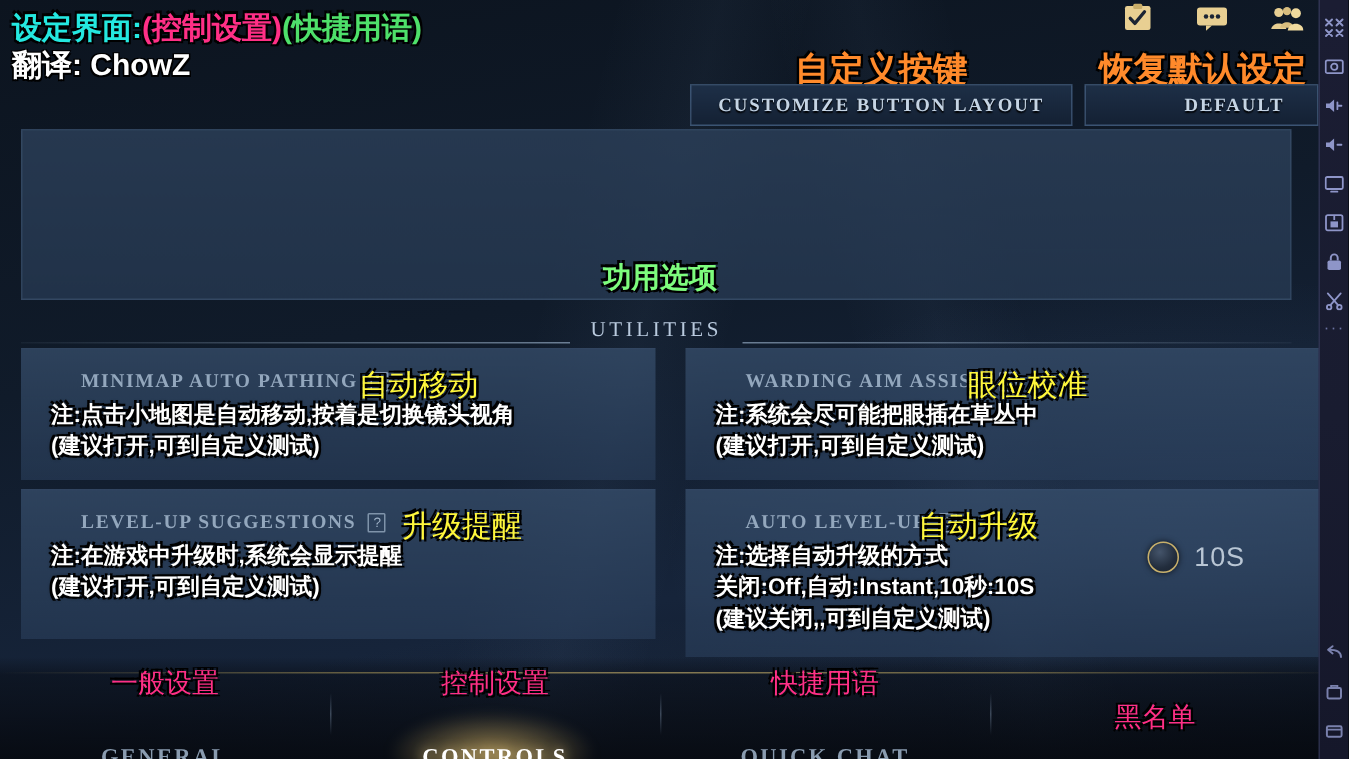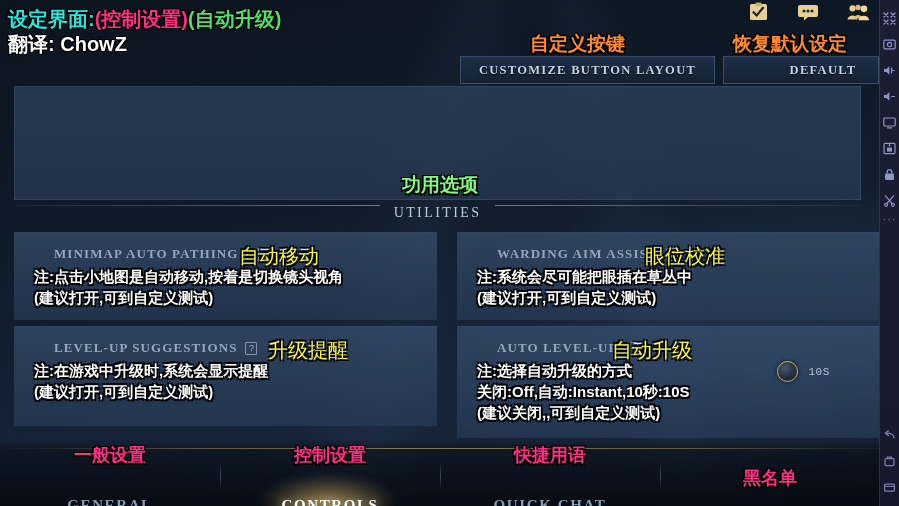--- a/index.html
+++ b/index.html
@@ -35,21 +35,21 @@
   .title-line2 { font-size:20px; font-weight:bold; line-height:26px; color:#ffffff;
                  text-shadow:1px 1px 0 #000,-1px 1px 0 #000,1px -1px 0 #000,-1px -1px 0 #000; }
   .t-cyan   { color:#24e8e0; text-shadow:1.4px 1.4px 0 #000,-1.4px 1.4px 0 #000,1.4px -1.4px 0 #000,-1.4px -1.4px 0 #000;text-align:right; }
   .t-pink   { color:#ff2f86; text-shadow:1.4px 1.4px 0 #000,-1.4px 1.4px 0 #000,1.4px -1.4px 0 #000,-1.4px -1.4px 0 #000; }
   .t-green  { color:#4ee06a; text-shadow:1.4px 1.4px 0 #000,-1.4px 1.4px 0 #000,1.4px -1.4px 0 #000,-1.4px -1.4px 0 #000; }
 
   .hdr-icons { position:absolute; right:30px; top:2px; display:flex; gap:28px; align-items:center; }
   .hdr-icon { width:22px; height:20px; display:flex; align-items:center; justify-content:center; }
 
   .anno-orange {
-    position:absolute; font-size:19px; font-weight:bold; color:#ff8a2b; white-space:nowrap;
+    position:absolute; font-size:23px; font-weight:bold; color:#ff8a2b; white-space:nowrap;
     text-shadow:1.5px 1.5px 0 #000,-1.5px 1.5px 0 #000,1.5px -1.5px 0 #000,-1.5px -1.5px 0 #000,0 0 2px #000;
   }
   #anno-customize { left:530px; top:31px; }
   #anno-default   { left:733px; top:31px; }
 
   .btn-row { position:absolute; left:460px; top:56px; display:flex; gap:8px; }
   .hbtn {
     height:28px; display:flex; align-items:center; justify-content:center;
     background:linear-gradient(180deg, rgba(30,48,72,0.95) 0%, rgba(20,33,52,0.95) 100%);
     border:1px solid rgba(120,160,205,0.33);
@@ -61,21 +61,21 @@
   #btn-default   { width:156px;padding-left:44px; }
 
   
   .top-panel {
     position:absolute; left:14px; top:86px; width:847px; height:114px;
     background:linear-gradient(180deg, rgba(44,64,90,0.80) 0%, rgba(38,57,82,0.78) 100%);
     border:1px solid rgba(110,145,185,0.18);
   }
 
   
-  .section-div { position:absolute; left:14px; top:205px; width:847px; height:24px; display:flex; align-items:flex-start; }
+  .section-div { position:absolute; left:14px; top:205px; width:847px; height:24px; display:flex; align-items:flex-end; }
   .sd-line { flex:1; height:1px; background:linear-gradient(90deg, rgba(180,205,232,0.05), rgba(180,205,232,0.55)); }
   .sd-line.right { background:linear-gradient(90deg, rgba(180,205,232,0.55), rgba(180,205,232,0.05)); }
   .sd-label { padding:0 14px; color:#b9cade; font-size:14px; letter-spacing:2.4px; font-family:"Liberation Serif", serif; }
 
   #anno-utilities { position:absolute; left:402px; top:172px; font-size:19px; font-weight:bold; color:#7dfc7d;
     text-shadow:1.5px 1.5px 0 #000,-1.5px 1.5px 0 #000,1.5px -1.5px 0 #000,-1.5px -1.5px 0 #000; white-space:nowrap; }
 
   
   .grid { position:absolute; left:14px; top:232px; width:871px; }
   .grid-row { display:flex; gap:20px; }
@@ -106,39 +106,39 @@
   }
 
   
   .slider-wrap { position:absolute; right:50px; top:34px; display:flex; align-items:center; gap:10px; z-index:1; }
   .slider-knob {
     width:21px; height:21px; border-radius:50%;
     background:radial-gradient(circle at 38% 32%, #44546a 0%, #222d3d 60%, #17202c 100%);
     border:1.5px solid #c8b06a;
     box-shadow:0 0 4px rgba(0,0,0,0.7);
   }
-  .slider-val { color:#b9c6d4; font-size:11px; letter-spacing:0.6px; font-family:Liberation Mono, monospace; }
+  .slider-val { color:#b9c6d4; font-size:18px; letter-spacing:0.6px; font-family:Liberation Sans, sans-serif; }
 
   
   .tabbar {
     position:absolute; left:0; bottom:0; width:899px; height:68px;
     background:linear-gradient(180deg, rgba(8,12,20,0.0) 0%, rgba(8,12,20,0.55) 18%, rgba(6,9,15,0.9) 100%);
   }
   .tabbar-rule { position:absolute; left:0; top:10px; width:899px; height:1px;
     background:linear-gradient(90deg, rgba(190,160,80,0.0) 0%, rgba(200,175,95,0.45) 25%, rgba(210,185,110,0.6) 50%, rgba(200,175,95,0.45) 75%, rgba(190,160,80,0.0) 100%); }
   .tabbar-glow { position:absolute; left:258px; bottom:-24px; width:140px; height:56px;
     background:radial-gradient(ellipse at center, rgba(255,214,120,0.55) 0%, rgba(255,200,90,0.0) 70%); filter:blur(4px); }
   .tabs { position:absolute; left:0; top:12px; width:880px; height:56px; display:flex; }
   .tab { flex:1; position:relative; display:flex; flex-direction:column; align-items:center; justify-content:center; gap:2px; }
   .tab + .tab::before {
     content:""; position:absolute; left:0; top:12px; width:1px; height:28px;
     background:linear-gradient(180deg, rgba(160,185,215,0.0), rgba(160,185,215,0.33), rgba(160,185,215,0.0));
   }
   .tab-cn {
-    font-size:18px; font-weight:bold; color:#ff2f86; white-space:nowrap;
+    font-size:18px; font-weight:normal; color:#ff2f86; white-space:nowrap;
     text-shadow:1.5px 1.5px 0 #000,-1.5px 1.5px 0 #000,1.5px -1.5px 0 #000,-1.5px -1.5px 0 #000;
   }
   .tab-en {
     font-size:15px; letter-spacing:1.6px; font-weight:bold; color:#8a9cb0;
     font-family:"Liberation Serif", serif; white-space:nowrap;margin-top:28px;
   }
   .tab.active .tab-en { color:#ffffff; text-shadow:0 0 8px rgba(255,225,150,0.7); }
 
   
   .side-strip {
@@ -155,21 +155,21 @@
 </head>
 <body>
 
 <div id="app">
   <div class="bg-sheen"></div>
 
   <div class="header">
 
     <div class="title-block">
       <div class="title-line1">
-        <span class="t-cyan">设定界面</span><span class="t-cyan">:</span><span class="t-pink">(控制设置)</span><span class="t-green">(自动升级)</span>
+        <span class="t-cyan">设定界面</span><span class="t-cyan">:</span><span class="t-pink">(控制设置)</span><span class="t-green">(快捷用语)</span>
       </div>
       <div class="title-line2">翻译: ChowZ</div>
     </div>
 
     <div class="hdr-icons">
       <div class="hdr-icon">
         <svg width="21" height="20" viewBox="0 0 21 20" aria-hidden="true">
           <rect x="2" y="2" width="17" height="16" rx="1.5" fill="#e8cf92"></rect>
           <rect x="7.5" y="0.5" width="6" height="3.5" rx="1" fill="#c9ad68"></rect>
           <path d="M5.5 10.2 L8.6 13.6 L15 5.8" stroke="#1b2434" stroke-width="2.2" fill="none" stroke-linecap="round" stroke-linejoin="round"></path>

